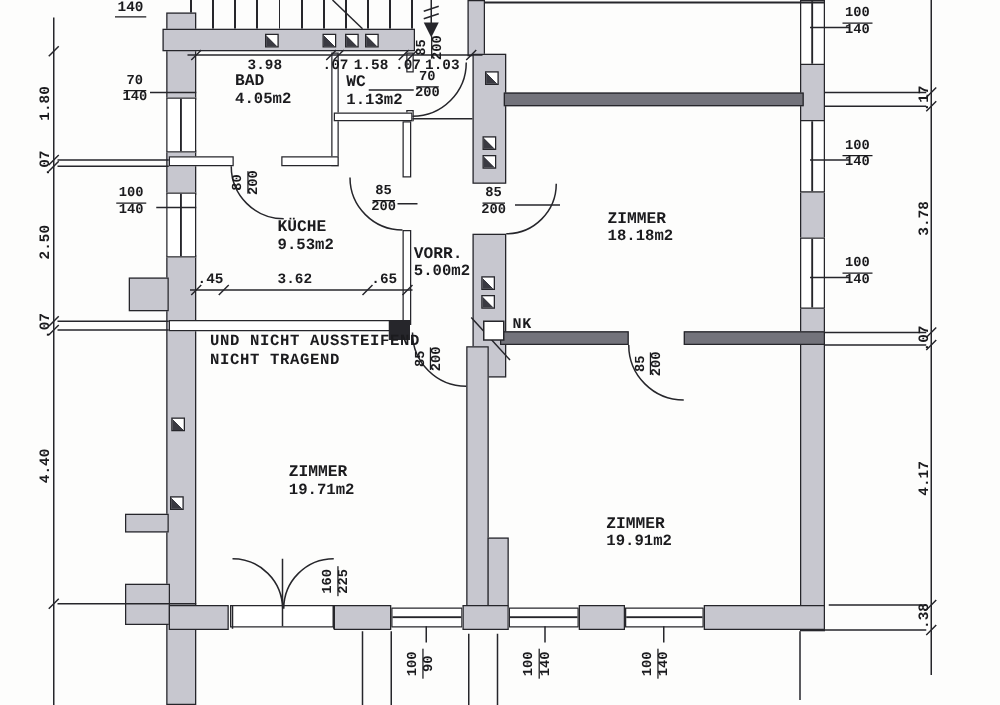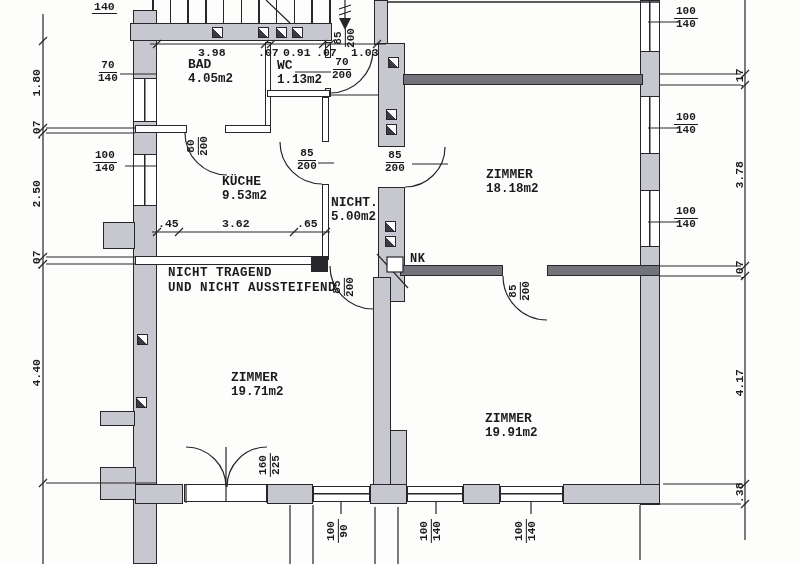--- a/index.html
+++ b/index.html
@@ -142,50 +142,50 @@
   </div>
   <div class="lbl room" style="left:277px;top:58px;">
     <div class="nm">WC</div>
     <div class="ar">1.13m2</div>
   </div>
   <div class="lbl room" style="left:222px;top:174px;">
     <div class="nm">KÜCHE</div>
     <div class="ar">9.53m2</div>
   </div>
   <div class="lbl room" style="left:331px;top:195px;">
-    <div class="nm">NICHT.</div>
+    <div class="nm">VORR.</div>
     <div class="ar">5.00m2</div>
   </div>
   <div class="lbl room" style="left:486px;top:167px;">
     <div class="nm">ZIMMER</div>
     <div class="ar">18.18m2</div>
   </div>
   <div class="lbl room" style="left:231px;top:370px;">
     <div class="nm">ZIMMER</div>
     <div class="ar">19.71m2</div>
   </div>
   <div class="lbl room" style="left:485px;top:411px;">
     <div class="nm">ZIMMER</div>
     <div class="ar">19.91m2</div>
   </div>
 
   <div class="lbl note" style="left:168px;top:266px;">
+    <div>UND NICHT AUSSTEIFEND</div>
     <div>NICHT TRAGEND</div>
-    <div>UND NICHT AUSSTEIFEND</div>
   </div>
   <div class="lbl note" style="left:410px;top:252px;font-size:12px;">NK</div>
   <div class="lbl" style="left:92px;top:0;font-size:11.5px;">
     <span style="border-bottom:1.5px solid #1b1b1e;padding:0 2px;">140</span>
   </div>
 
   <div class="lbl dim" style="left:198px;top:46px;">3.98</div>
   <div class="lbl dim" style="left:258px;top:46px;">.07</div>
-  <div class="lbl dim" style="left:283px;top:46px;">0.91</div>
+  <div class="lbl dim" style="left:283px;top:46px;">1.58</div>
   <div class="lbl dim" style="left:316px;top:46px;">.07</div>
-  <div class="lbl dim" style="left:351px;top:46px;">1.03</div>
+  <div class="lbl dim" style="left:340px;top:46px;">1.03</div>
 
   <div class="lbl dim" style="left:158px;top:217px;">.45</div>
   <div class="lbl dim" style="left:222px;top:217px;">3.62</div>
   <div class="lbl dim" style="left:297px;top:217px;">.65</div>
 
   <div class="lbl dim rot" style="left:20px;top:76px;width:34px;text-align:center;">1.80</div>
   <div class="lbl dim rot" style="left:20px;top:124px;width:34px;text-align:center;">.07</div>
   <div class="lbl dim rot" style="left:20px;top:187px;width:34px;text-align:center;">2.50</div>
   <div class="lbl dim rot" style="left:20px;top:254px;width:34px;text-align:center;">.07</div>
   <div class="lbl dim rot" style="left:20px;top:366px;width:34px;text-align:center;">4.40</div>

